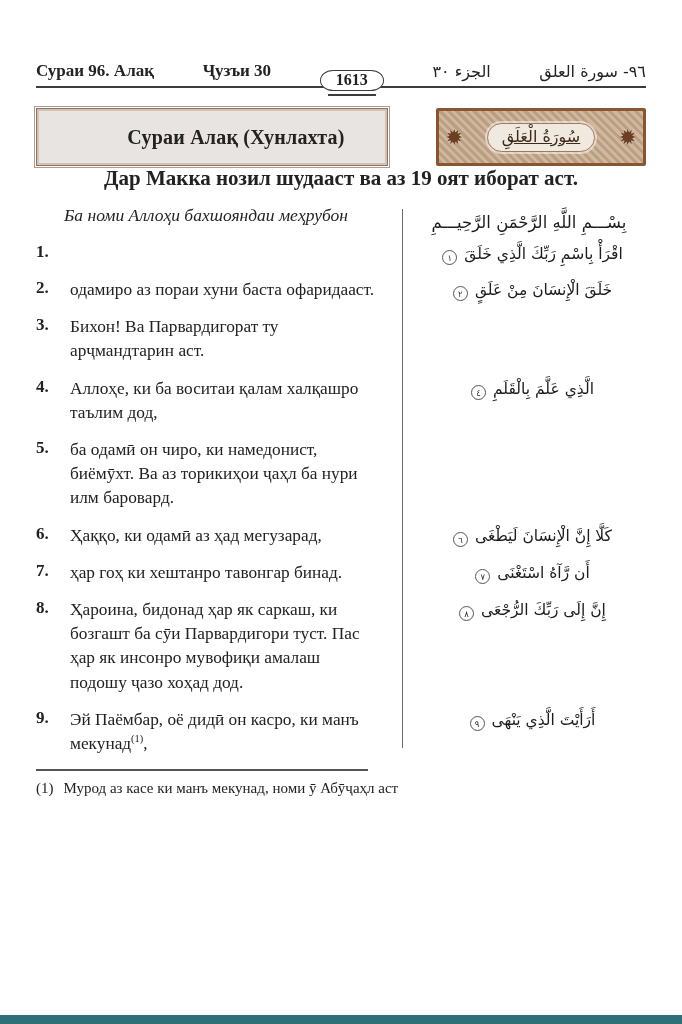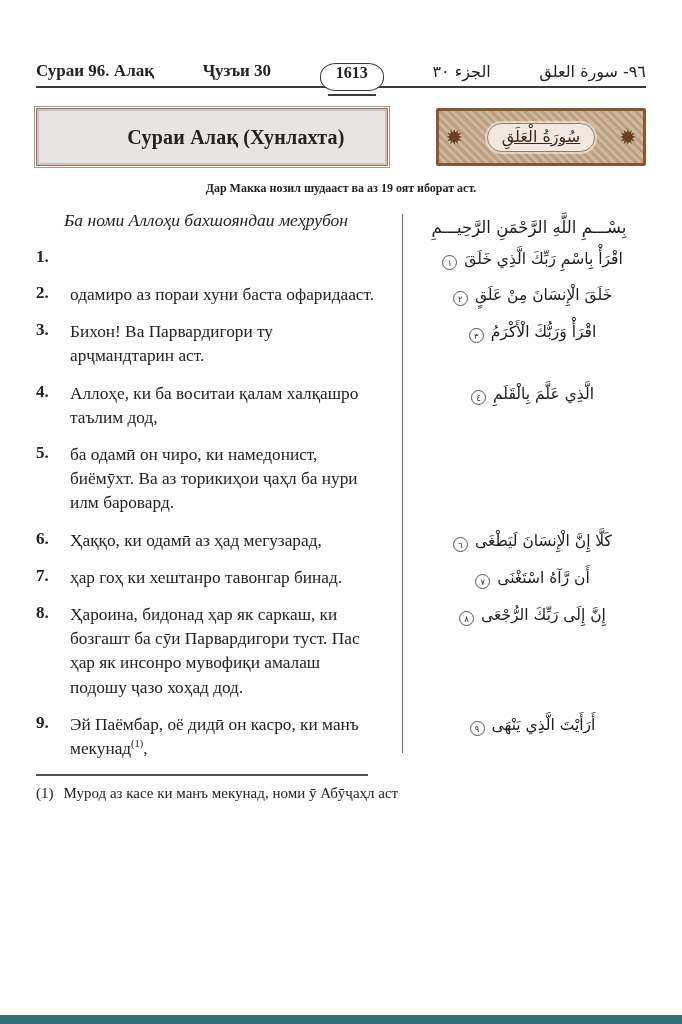--- a/index.html
+++ b/index.html
@@ -20,21 +20,21 @@
   .header{
     display:flex; align-items:flex-end; justify-content:space-between;
     position:relative; padding-bottom:7px; height:38px;
   }
   .header-rule{position:absolute; left:0; right:0; bottom:0; height:1.6px; background:var(--rule);}
   .h-cyr{font-weight:bold; font-size:17px;}
   .h-ar{font-family:"DejaVu Sans",sans-serif; font-size:16px; direction:rtl;}
   .page-badge{
     position:relative; z-index:2; background:#fff;
     border:1.6px solid var(--rule); border-radius:16px / 13px;
-    padding:0 15px 8px 15px; font-weight:bold; font-size:16px;
+    padding:0 15px 1px 15px; font-weight:bold; font-size:16px;
     transform:translateY(10px);
   }
   .page-badge::after{
     content:""; position:absolute; left:7px; right:7px; bottom:-6px;
     height:1.6px; background:var(--rule);
   }
 
   
   .title-row{display:flex; justify-content:space-between; margin-top:20px; height:58px;}
   .title-box{
@@ -59,21 +59,21 @@
   }
   .cartouche{
     background:#efe9df; border:1px solid #9c7a5d; border-radius:16px;
     padding:3px 14px 5px 14px; font-family:"DejaVu Sans",sans-serif;
     font-size:16px; color:#3d2a1a; direction:rtl; white-space:nowrap;
     box-shadow:0 0 0 2px rgba(255,255,255,.5);
     text-decoration:underline;
   }
 
   
-  .rev-note{text-align:center; font-weight:bold; font-size:12px; margin-top:15px;}
+  .rev-note{text-align:center; font-weight:bold; font-size:21px; }
 
   
   .columns{position:relative; margin-top:14px;}
   .column-divider{position:absolute; left:366px; top:4px; bottom:8px; width:1.2px; background:#6a6a6a;}
   .row{display:grid; grid-template-columns:340px 1fr; column-gap:36px; margin-bottom:13px;}
   .basmala-row{margin-bottom:10px;}
   .basmala-tj{
     font-style:italic; font-size:17.5px; text-align:center; padding:0 26px;
   }
   .arabic-cell{
@@ -141,23 +141,22 @@
         <div class="row">
           <div class="verse-left">
             <div class="verse-num">2.</div>
             <div class="verse-text">одамиро аз пораи хуни баста офаридааст.</div>
           </div>
           <div class="arabic-cell" dir="rtl">خَلَقَ الْإِنسَانَ مِنْ عَلَقٍ<span class="ayah-mark">٢</span></div>
         </div>
         <div class="row">
           <div class="verse-left">
             <div class="verse-num">3.</div>
-            <div class="verse-text">Бихон! Ва Парвардигори ту арҷмандтарин аст.</div>
-          </div>
-          <div class="arabic-cell" dir="rtl">اقْرَأْ وَرَبُّكَ الْأَكْرَمُ<span class="ayah-mark">٣</span></div>
+            <div class="verse-text">Бихон! Ва Парвардигорат ту арҷмандтарин аст.</div>
+          </div>
         </div>
         <div class="row">
           <div class="verse-left">
             <div class="verse-num">4.</div>
             <div class="verse-text">Аллоҳе, ки ба воситаи қалам халқашро таълим дод,</div>
           </div>
           <div class="arabic-cell" dir="rtl">الَّذِي عَلَّمَ بِالْقَلَمِ<span class="ayah-mark">٤</span></div>
         </div>
         <div class="row">
           <div class="verse-left">

